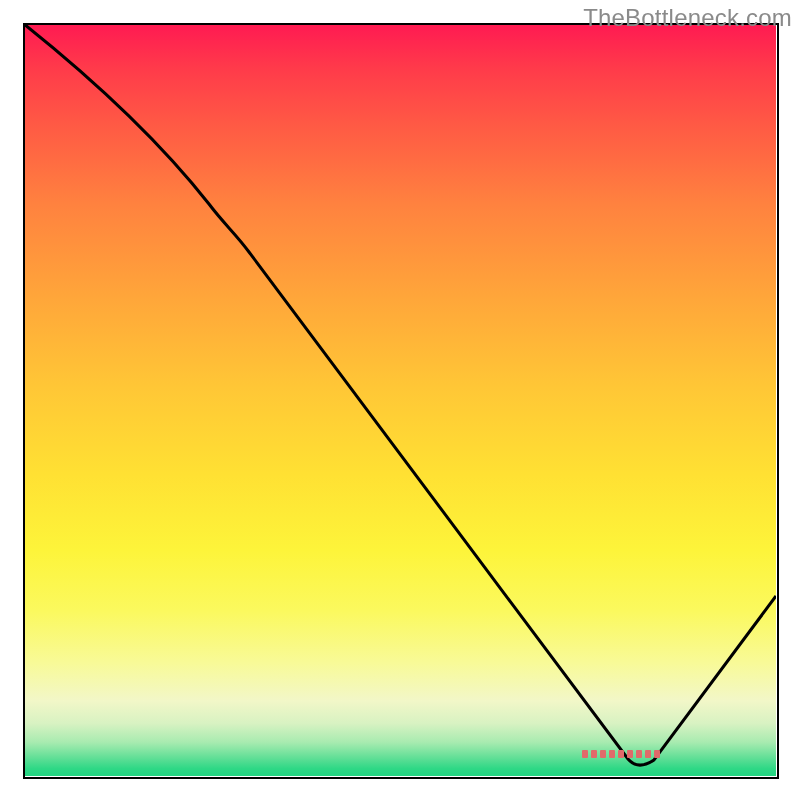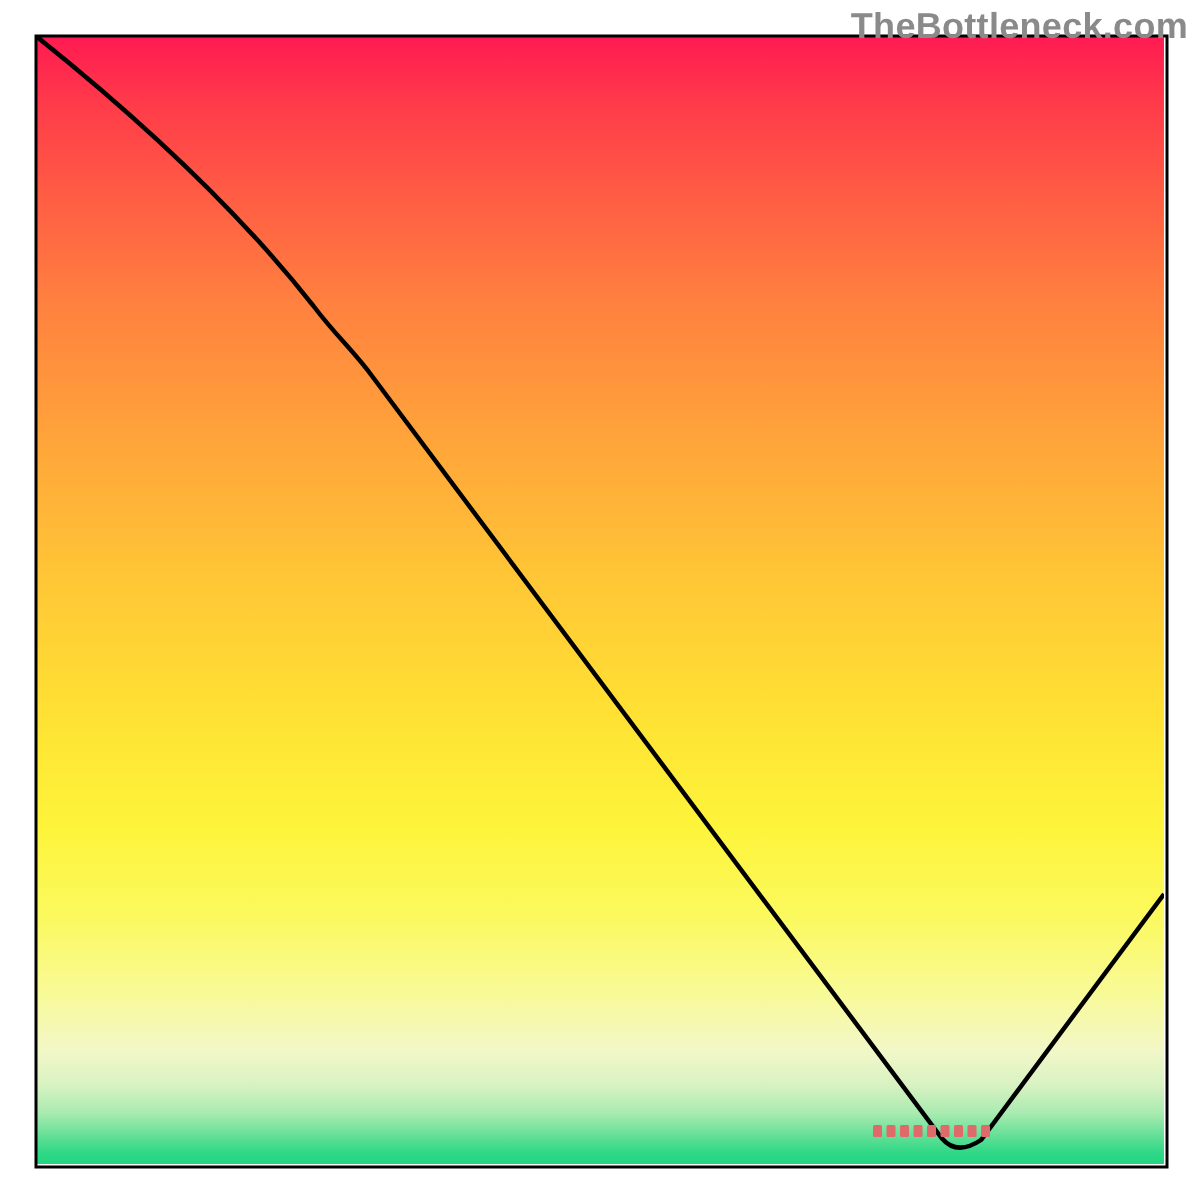--- a/index.html
+++ b/index.html
@@ -11,21 +11,21 @@
     font-family: Arial, Helvetica, sans-serif;
     position: relative;
     overflow: hidden;
   }
   .watermark {
     position: absolute;
     top: 4px;
     right: 8px;
     color: #8a8a8a;
     font-size: 24px;
-    font-weight: 700;
+    font-weight: 400;
     letter-spacing: 0.2px;
     z-index: 3;
   }
   .frame {
     position: absolute;
     left: 24px;
     top: 24px;
     width: 752px;
     height: 752px;
     background: #ffffff;

